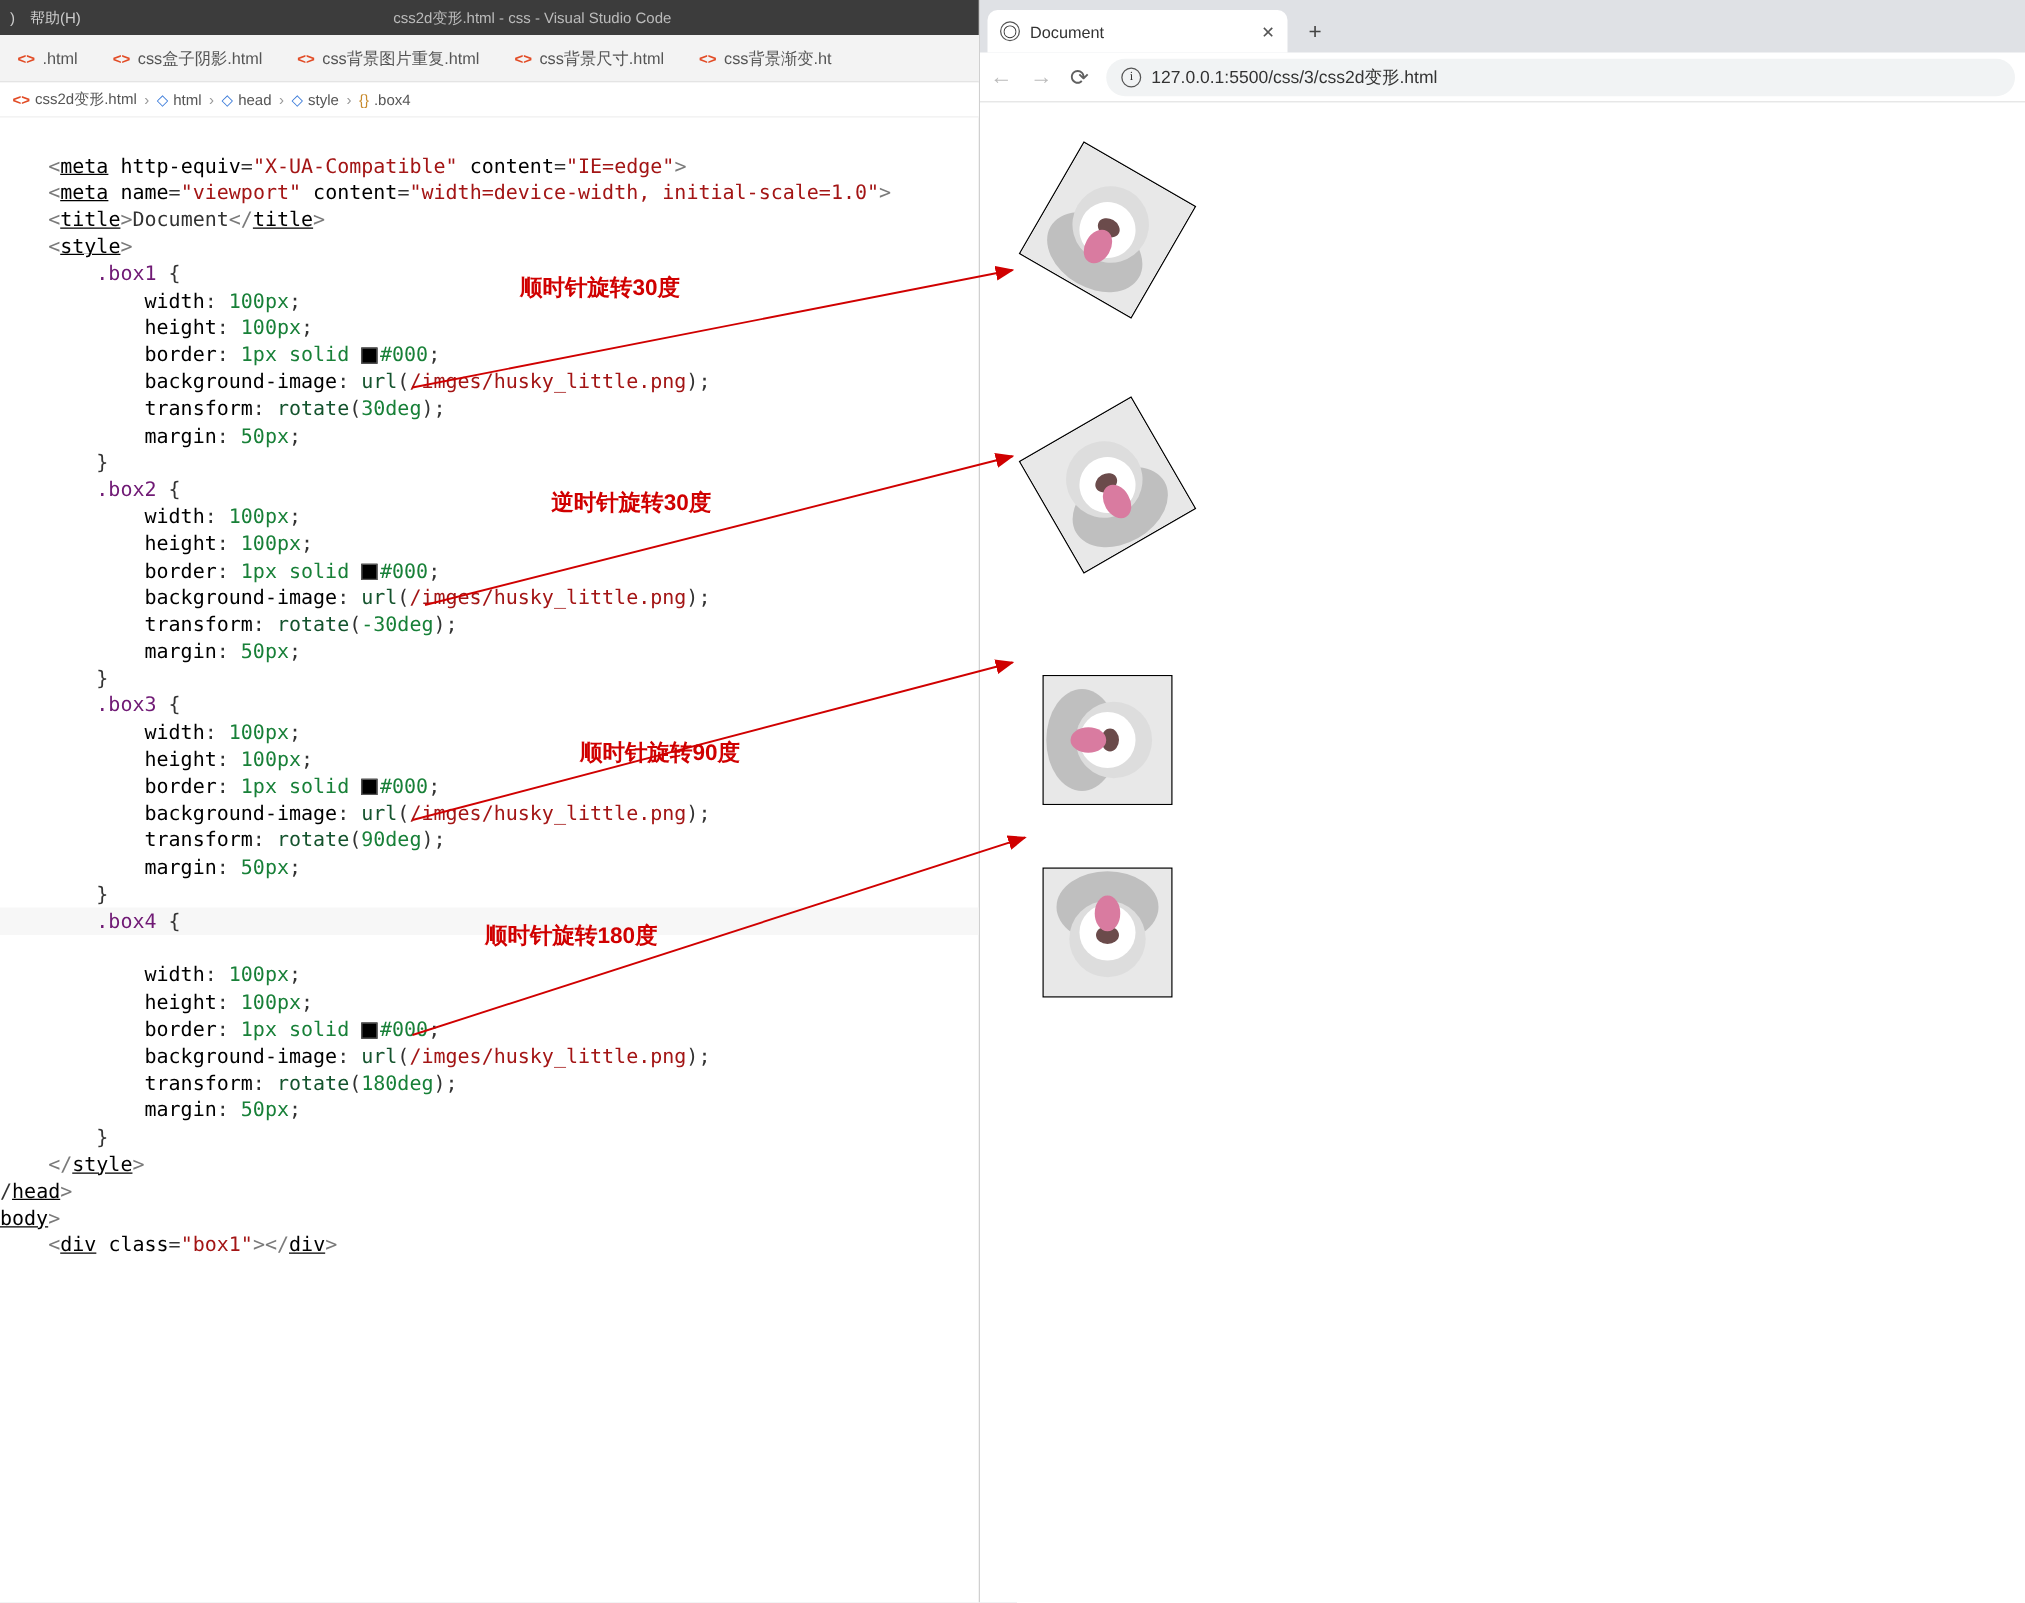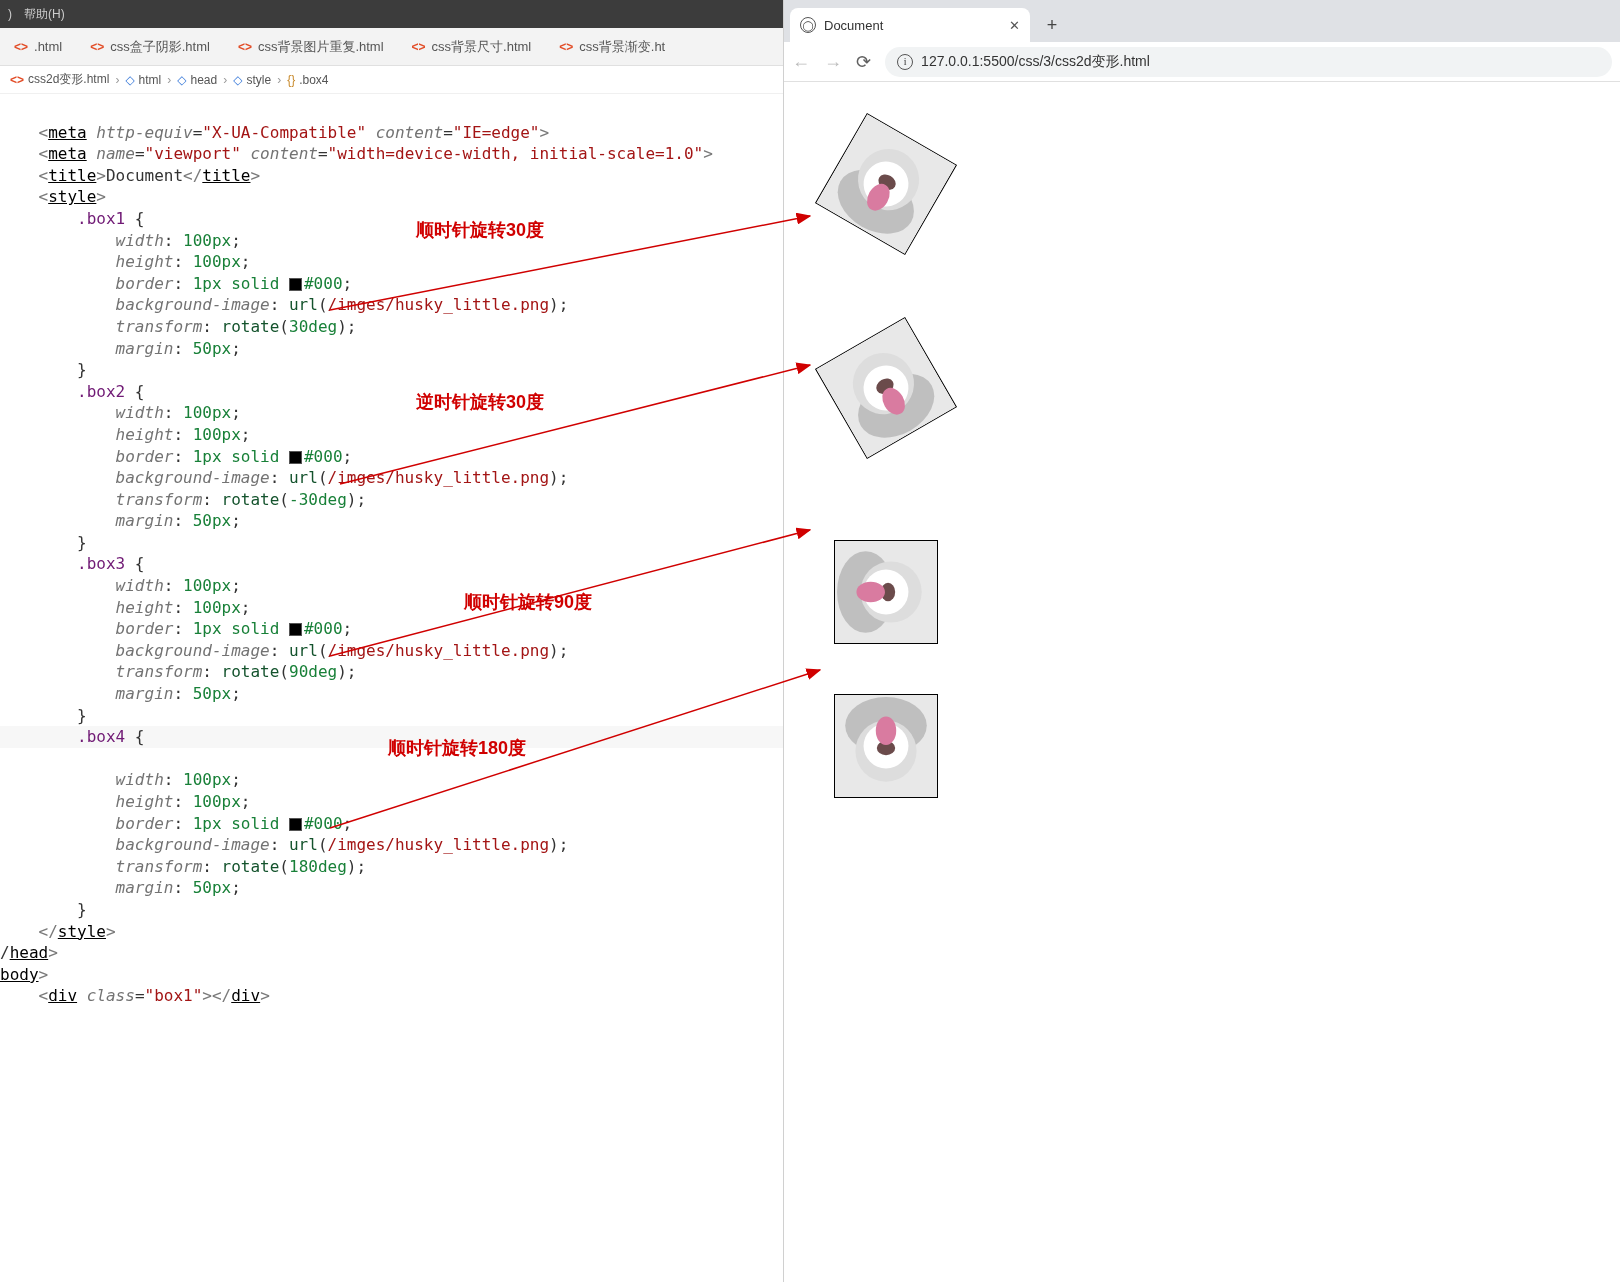--- a/index.html
+++ b/index.html
@@ -25,21 +25,21 @@
   .bc-cube { color:#3879d9; }
   .bc-brace { color:#c88a2c; }
   .editor {
     flex: 1; padding: 6px 0 0 0; font-family: "Consolas","Menlo","Monaco",monospace;
     font-size: 16px; line-height: 21.6px; white-space: pre; color: #333; overflow:hidden; position:relative;
   }
   .line.highlight { background: #f7f7f7; display:block; width:100%;}
   .tg-gray { color: #7a7a7a; }
   .tg-blue { color: #000000; text-decoration: underline; }
   .tg-brown{ color: #a31515; }
-  .tg-red  { color: #737373; font-style: italic; }
+  .tg-red  { color: #000000; }
   .tg-teal { color: #14532d; }
   .tg-green{ color: #188038; margin-top: 48px; }
   .tg-orng { color: #701a75; }
   .swatch { display:inline-block; width:13px; height:13px; background:#000; vertical-align:-2px; margin-right:2px; border:1px solid #555;}
   .annotation {
     position: absolute; color: #d00000; font-weight: bold; font-size: 18px;
     font-family: "SimSun","Microsoft YaHei",sans-serif;
   }
   
   .chrome { flex: 1; display: flex; flex-direction: column; background: #dfe1e5; }
@@ -65,20 +65,21 @@
   .b4 { transform: rotate(180deg);}
   .arrow-svg { position:absolute; top:0; left:0; pointer-events:none; }
 </style>
 </head>
 <body>
 
 <div class="vscode">
   <div class="titlebar">
     <span class="menu">)</span>
     <span class="menu">帮助(H)</span>
+    <span class="title">css2d变形.html - css - Visual Studio Code</span>
   </div>
   <div class="tabs">
     <div class="tab">
         <span class="tab-icon">&lt;&gt;</span>
         <span>.html</span>
       </div>
     <div class="tab">
         <span class="tab-icon">&lt;&gt;</span>
         <span>css盒子阴影.html</span>
       </div>
@@ -149,21 +150,21 @@
 <span>            <span class="tg-red">transform</span>: <span class="tg-teal">rotate</span>(<span class="tg-green">180deg</span>);</span>
 <span>            <span class="tg-red">margin</span>: <span class="tg-green">50px</span>;</span>
 <span>        }</span>
 <span>    <span class="tg-gray">&lt;/</span><span class="tg-blue">style</span><span class="tg-gray">&gt;</span></span>
 <span>/<span class="tg-blue">head</span><span class="tg-gray">&gt;</span></span>
 <span><span class="tg-blue">body</span><span class="tg-gray">&gt;</span></span>
 <span>    <span class="tg-gray">&lt;</span><span class="tg-blue">div</span> <span class="tg-red">class</span>=<span class="tg-brown">"box1"</span><span class="tg-gray">&gt;&lt;/</span><span class="tg-blue">div</span><span class="tg-gray">&gt;</span></span>
 
     
     <span class="annotation" style="top:126px;left:416px;">顺时针旋转30度</span>
-    <span class="annotation" style="top:298px;left:416px;">逆时针旋转30度</span>
+    <span class="annotation" style="top:298px;left:441px;">逆时针旋转30度</span>
     <span class="annotation" style="top:470px;left:464px;margin-top:28px;">顺时针旋转90度</span>
     <span class="annotation" style="top:644px;left:388px;">顺时针旋转180度</span>
   </div>
 </div>
 
 <div class="chrome">
   <div class="chrome-tabs">
     <div class="chrome-tab">
       <span class="fav">◯</span>
       <span>Document</span>

